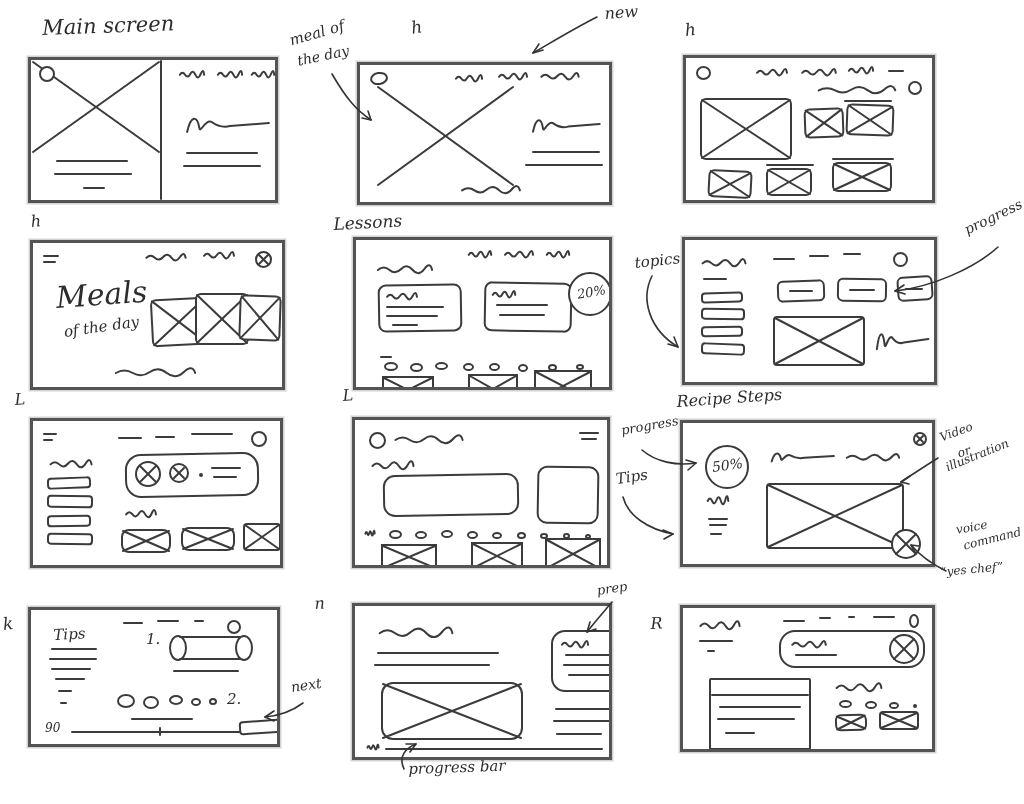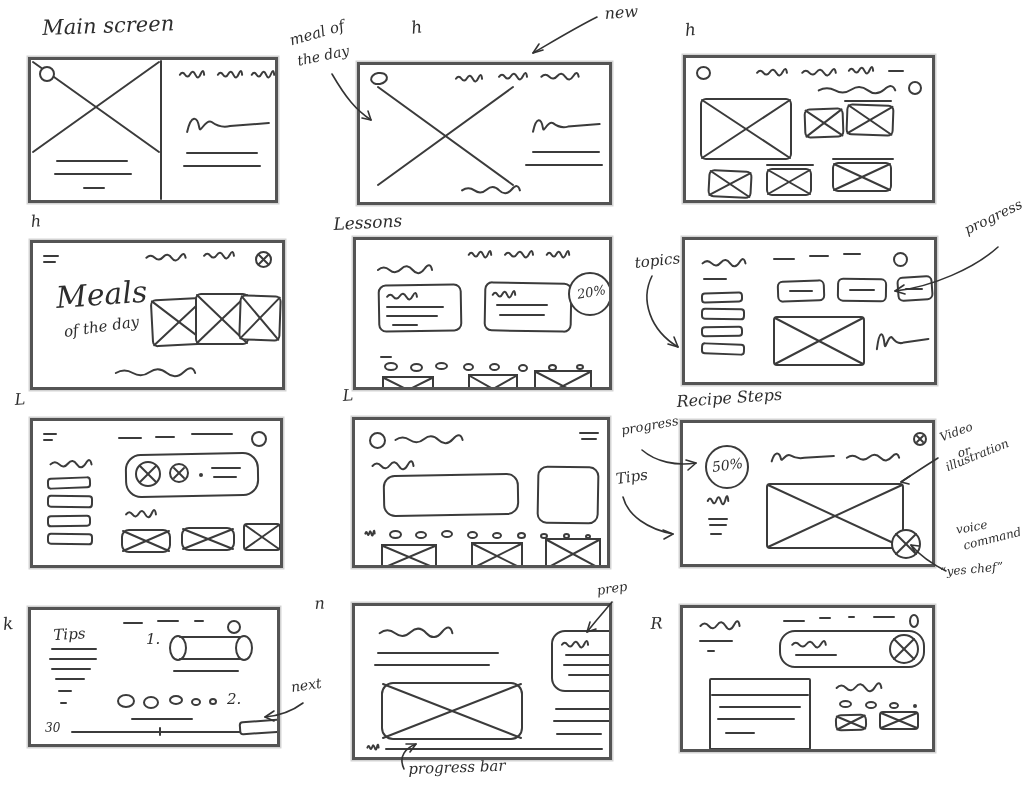--- a/index.html
+++ b/index.html
@@ -415,21 +415,21 @@
     <div class="ln" style="left:148px;top:26px;width:62px"></div>
     <div class="ln" style="left:148px;top:48px;width:62px"></div>
     <div class="ln" style="left:142px;top:60px;width:66px"></div>
     <div class="ov" style="left:86px;top:84px;width:18px;height:14px"></div>
     <div class="ov" style="left:112px;top:86px;width:16px;height:13px"></div>
     <div class="ov" style="left:138px;top:85px;width:14px;height:10px"></div>
     <div class="ov" style="left:160px;top:88px;width:10px;height:8px"></div>
     <div class="ov" style="left:178px;top:88px;width:8px;height:7px"></div>
     <div class="hw" style="left:196px;top:82px;font-size:15px">2.</div>
     <div class="ln" style="left:100px;top:108px;width:62px"></div>
-    <div class="hw" style="left:14px;top:112px;font-size:12px">30</div>
+    <div class="hw" style="left:14px;top:112px;font-size:12px">90</div>
     <div class="ln" style="left:40px;top:121px;width:178px"></div>
     <div class="vln" style="left:128px;top:117px;height:9px"></div>
     <div class="bx" style="left:208px;top:110px;width:44px;height:14px;border-radius:4px;transform:rotate(-4deg)"></div>
   </div>
 
   <div class="hw" style="left:596px;top:584px;font-size:13px;transform:rotate(-8deg)">prep</div>
   <div class="hw" style="left:408px;top:762px;font-size:15px;transform:rotate(-2deg)">progress bar</div>
   <div class="panel" style="left:352px;top:603px;width:260px;height:157px">
     <svg class="sks" style="left:22px;top:20px;width:78px;height:12px" viewBox="0 0 60 10" preserveAspectRatio="none">
         <use href="#gw"></use>

